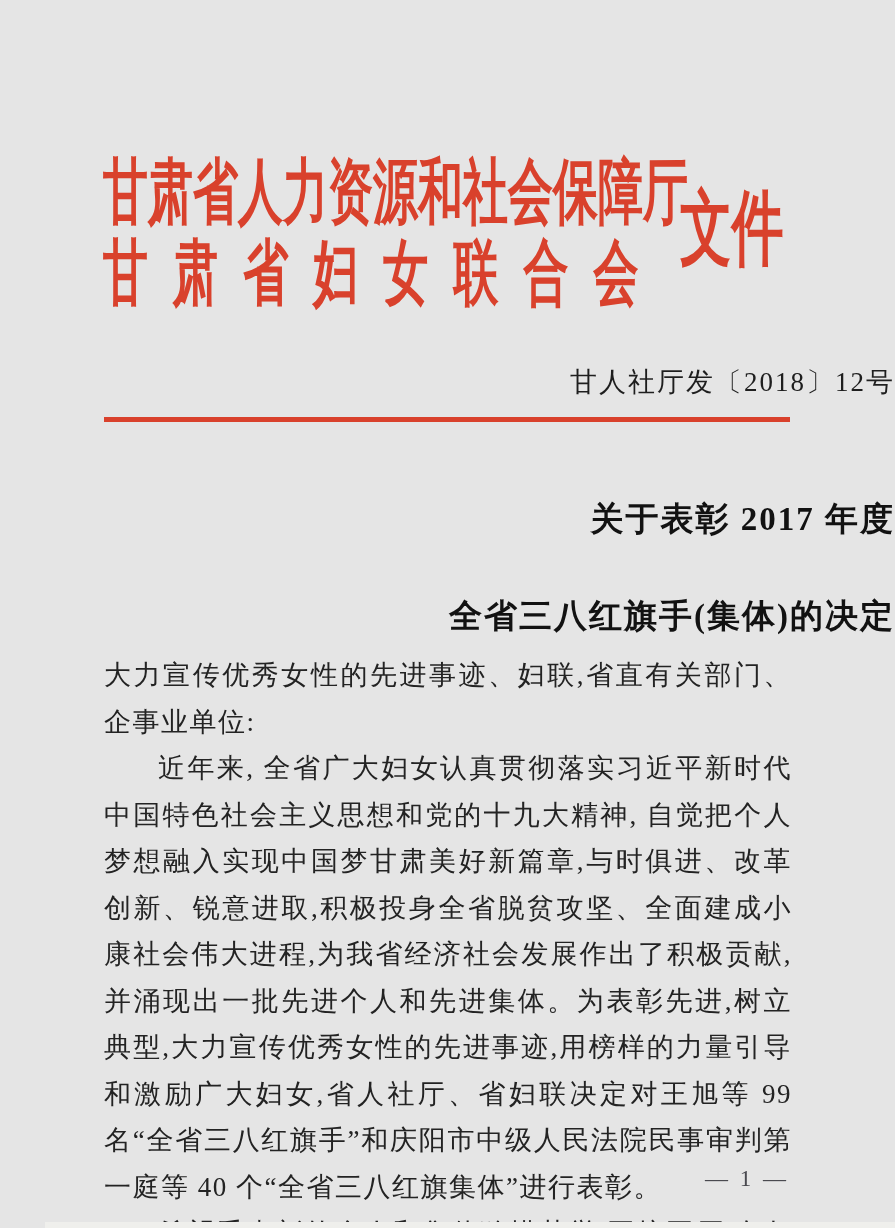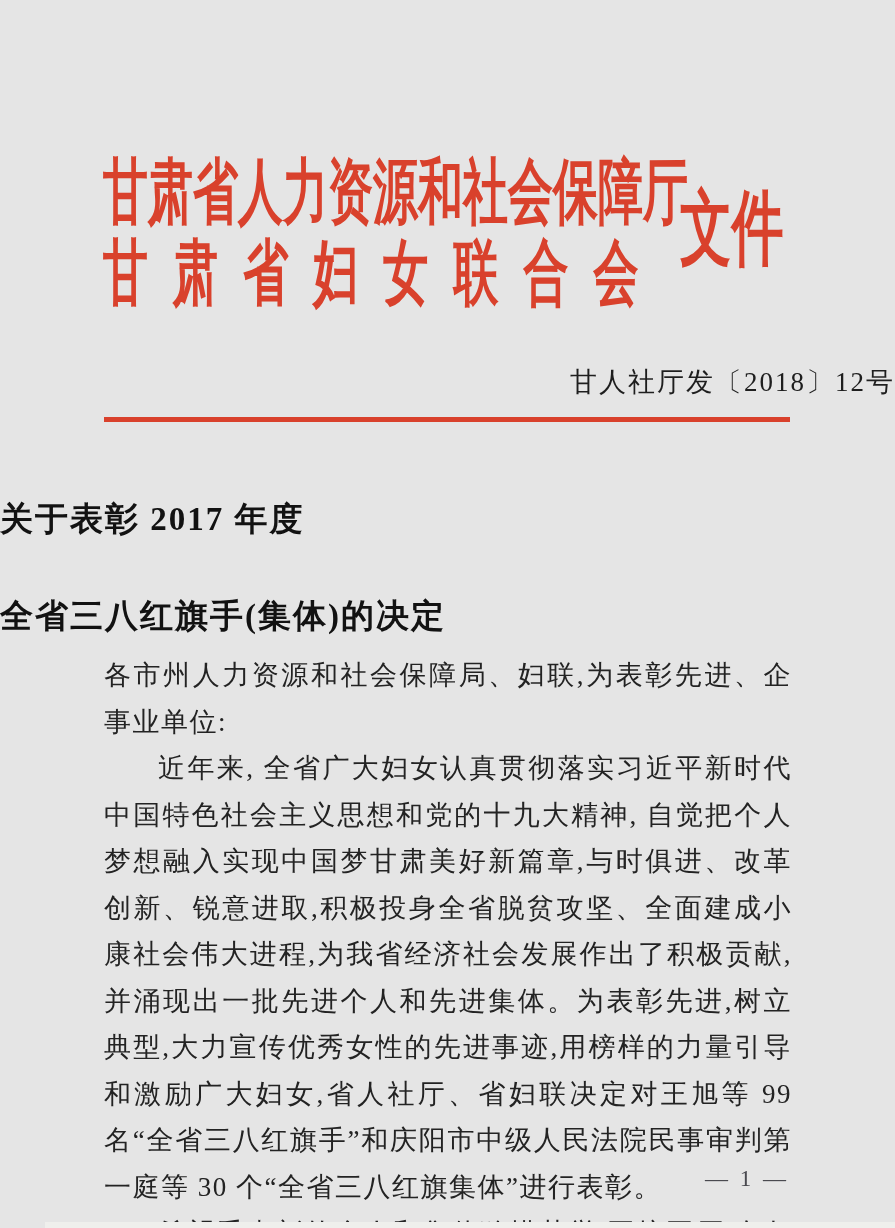--- a/index.html
+++ b/index.html
@@ -65,21 +65,21 @@
     left: 104px;
     top: 417px;
     width: 686px;
     height: 5px;
   }
   
   .title-line1, .title-line2 {
     position: absolute;
     left: 0;
     width: 895px;
-    text-align: left;
+    text-align: right;
     font-size: 33px;
     font-weight: bold;
     letter-spacing: 2px;
     color: #121212;
   }
   .title-line1 { top: 497px; }
   .title-line2 { top: 594px; }
   
   .body-text {
     position: absolute;
@@ -128,21 +128,21 @@
   <div class="doc-type accent" style="color: rgb(217, 65, 44);">文件</div>
 
   <div class="doc-number">甘人社厅发〔2018〕12号</div>
 
   <div class="red-rule accent-bg" style="background: rgb(217, 65, 44);"></div>
 
   <div class="title-line1">关于表彰 2017 年度</div>
   <div class="title-line2">全省三八红旗手(集体)的决定</div>
 
   <div class="body-text">
-    <p class="salutation">各市州人力资源和社会保障局、妇联,为表彰先进、企事业单位:</p>
-    <p>近年来, 全省广大妇女认真贯彻落实习近平新时代中国特色社会主义思想和党的十九大精神, 自觉把个人梦想融入实现中国梦甘肃美好新篇章,与时俱进、改革创新、锐意进取,积极投身全省脱贫攻坚、全面建成小康社会伟大进程,为我省经济社会发展作出了积极贡献,并涌现出一批先进个人和先进集体。为表彰先进,树立典型,大力宣传优秀女性的先进事迹,用榜样的力量引导和激励广大妇女,省人社厅、省妇联决定对王旭等 99 名“全省三八红旗手”和庆阳市中级人民法院民事审判第一庭等 30 个“全省三八红旗集体”进行表彰。</p>
+    <p class="salutation">大力宣传优秀女性的先进事迹、妇联,省直有关部门、企事业单位:</p>
+    <p>近年来, 全省广大妇女认真贯彻落实习近平新时代中国特色社会主义思想和党的十九大精神, 自觉把个人梦想融入实现中国梦甘肃美好新篇章,与时俱进、改革创新、锐意进取,积极投身全省脱贫攻坚、全面建成小康社会伟大进程,为我省经济社会发展作出了积极贡献,并涌现出一批先进个人和先进集体。为表彰先进,树立典型,大力宣传优秀女性的先进事迹,用榜样的力量引导和激励广大妇女,省人社厅、省妇联决定对王旭等 99 名“全省三八红旗手”和庆阳市中级人民法院民事审判第一庭等 40 个“全省三八红旗集体”进行表彰。</p>
     <p>希望受表彰的个人和集体珍惜荣誉,再接再厉,在各自的工作</p>
   </div>
 
   <div class="page-number">— 1 —</div>
   <div class="scan-edge"></div>
 
 </div>
 
 </body></html>

